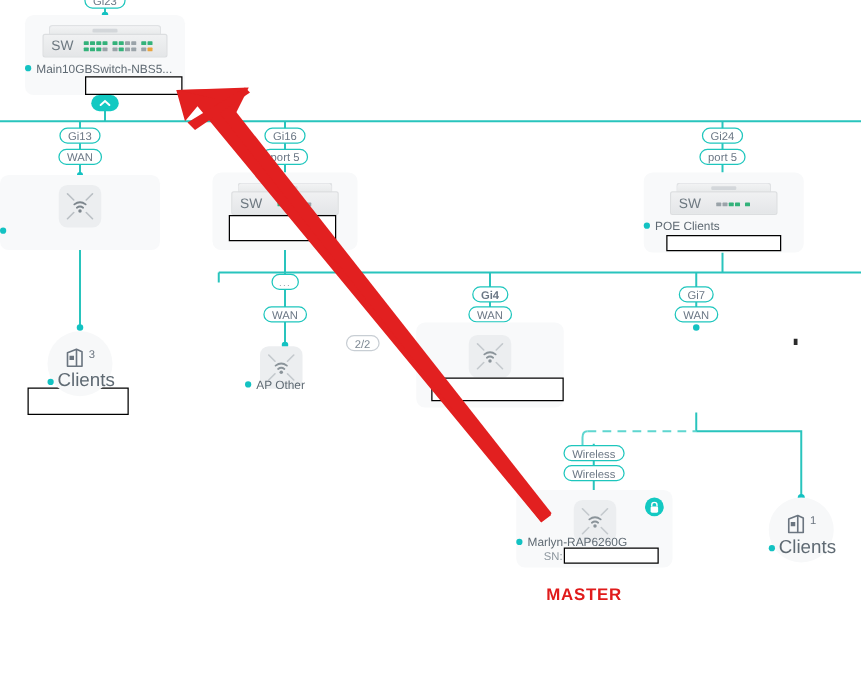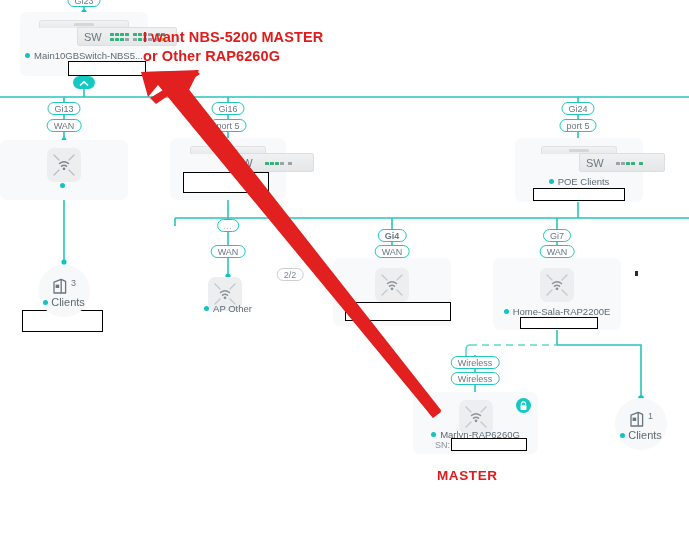--- a/index.html
+++ b/index.html
@@ -53,21 +53,21 @@
     border-radius:3px 3px 0 0;
     border:1px solid #e0e2e4;border-bottom:none;box-sizing:border-box;
   }
   .sw .top:after{
     content:"";position:absolute;left:50%;top:2px;transform:translateX(-50%);
     width:20px;height:3px;background:#c9cdd1;border-radius:1px;opacity:.7;
   }
   .sw .body{
     position:absolute;left:0;top:7px;width:100px;height:19px;
     background:linear-gradient(#f0f1f2,#e4e6e8);
-    border:1px solid #dcdee0;border-radius:2px;box-sizing:border-box;margin-left:43px;
+    border:1px solid #dcdee0;border-radius:2px;box-sizing:border-box;
   }
   .sw .lbl{
     position:absolute;left:6px;top:3px;font-size:11px;color:#6d7880;font-weight:400;
   }
   .sw .ports{position:absolute;left:32px;top:5px;width:62px;height:11px;}
   .sw .ports i{
     position:absolute;width:4px;height:3px;background:#33b27a;border-radius:.5px;display:block;
   }
   .sw .ports i.g{background:#9aa3a9;}
   .sw .ports i.o{background:#e8a33d;}
@@ -78,21 +78,21 @@
     background:#eceef0;
   }
   .ap.stacked:before{
     content:"";position:absolute;left:5px;top:-5px;width:34px;height:34px;
     border-radius:7px;background:#f1f3f4;z-index:-1;
   }
   .ap svg{position:absolute;left:0;top:0;}
 
   
   .devname{
-    position:absolute;left:0;right:0;text-align:center;
+    position:absolute;left:0;right:0;text-align:left;
     font-size:9.5px;color:#5f6a73;white-space:nowrap;
   }
   .devname .dot{
     display:inline-block;width:5px;height:5px;border-radius:50%;
     background:#13c2c2;margin-right:4px;vertical-align:1px;
   }
   .snrow{
     position:absolute;left:0;right:0;text-align:center;
     font-size:9px;color:#8b959d;white-space:nowrap;
   }
@@ -112,21 +112,21 @@
   .clients{
     position:absolute;width:52px;height:52px;border-radius:50%;
     background:#f7f8f9;box-sizing:border-box;
   }
   .clients .cicon{position:absolute;left:14px;top:13px;}
   .clients .cnum{
     position:absolute;left:33px;top:13px;font-size:9px;color:#6b7580;
   }
   .clients .clabel{
     position:absolute;left:0;right:0;top:31px;text-align:center;
-    font-size:11px;color:#5f6a73;white-space:nowrap;
+    font-size:15px;color:#5f6a73;white-space:nowrap;
   }
   .clients .clabel .dot{
     display:inline-block;width:5px;height:5px;border-radius:50%;
     background:#13c2c2;margin-right:3px;vertical-align:1px;
   }
 
   
   .annot{
     position:absolute;color:#e01b1b;font-weight:bold;font-size:14.5px;
     line-height:19px;white-space:pre-line;letter-spacing:.1px;
@@ -369,43 +369,20 @@
             <path d="M12.5,15.5 Q17,12 21.5,15.5"></path>
             <path d="M14.5,18.2 Q17,16.2 19.5,18.2"></path>
           </g>
           <circle cx="17" cy="20.8" r="1.4" fill="#8b949a"></circle>
         </svg>
       </div>
     </div>
     <div class="redact" style="left:12px;top:44px;width:106px;height:19px;"></div>
   </div>
 
-  <div class="card" style="left:493px;top:258px;width:128px;height:72px;">
-    <div class="devicebox" style="top:10px;">
-      <div class="ap">
-        <svg width="34" height="34" viewBox="0 0 34 34">
-          <g stroke="#c4c9cd" stroke-width="1.3" stroke-linecap="round">
-            <path d="M7,7 L12,12"></path>
-              <path d="M27,7 L22,12"></path>
-              <path d="M7,27 L12,22"></path>
-              <path d="M27,27 L22,22"></path>
-          </g>
-          <g fill="none" stroke="#8b949a" stroke-width="1.5" stroke-linecap="round">
-            <path d="M12.5,15.5 Q17,12 21.5,15.5"></path>
-            <path d="M14.5,18.2 Q17,16.2 19.5,18.2"></path>
-          </g>
-          <circle cx="17" cy="20.8" r="1.4" fill="#8b949a"></circle>
-        </svg>
-      </div>
-    </div>
-    <div class="devname" style="top:48px;">
-      <span class="dot"></span><span>Home-Sala-RAP2200E</span>
-    </div>
-    <div class="redact" style="left:27px;top:59px;width:78px;height:12px;"></div>
-  </div>
 
   <div class="speck" style="left:635px;top:271px;"></div>
 
   <div class="pill" style="left:475px;top:356px;">Wireless</div>
   <div class="pill" style="left:475px;top:372px;">Wireless</div>
 
   <div class="card" style="left:413px;top:392px;width:125px;height:62px;">
     <div class="devicebox" style="top:8px;">
       <div class="ap">
         <svg width="34" height="34" viewBox="0 0 34 34">
@@ -445,22 +422,20 @@
         <path d="M9.2,1.4 L13.6,3.4 L13.6,15 L9.2,15" fill="none" stroke="#6b7580" stroke-width="1.3" stroke-linejoin="round"></path>
         <rect x="3.6" y="6.6" width="3.6" height="3.4" fill="#6b7580"></rect>
       </svg>
     </div>
     <div class="cnum">1</div>
     <div class="clabel">
       <span class="dot"></span><span>Clients</span>
     </div>
   </div>
 
-  <div class="annot" style="left:143px;top:28px;">I want NBS-5200 MASTER
-or Other RAP6260G</div>
 
   <div class="annot master" style="left:437px;top:466px;">MASTER</div>
 
   <svg class="arrow" viewBox="0 0 689 542">
     <path d="M441,412 L183,84 L196,71 L141,72 L148,97 L158,85 L433,418 Z" fill="#e22020"></path>
     <path d="M437,414 L176,82" stroke="#e22020" stroke-width="11" stroke-linecap="butt"></path>
     <path d="M142,72 L199,70 L186,96 L172,79 Z" fill="#e22020"></path>
     <path d="M150,98 L196,70 L200,74 L156,104 Z" fill="#e22020"></path>
   </svg>
 

